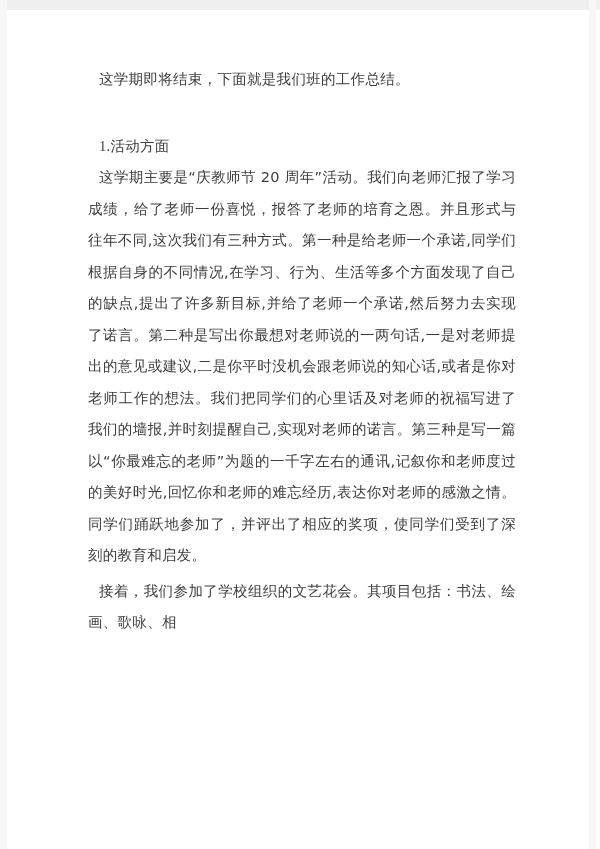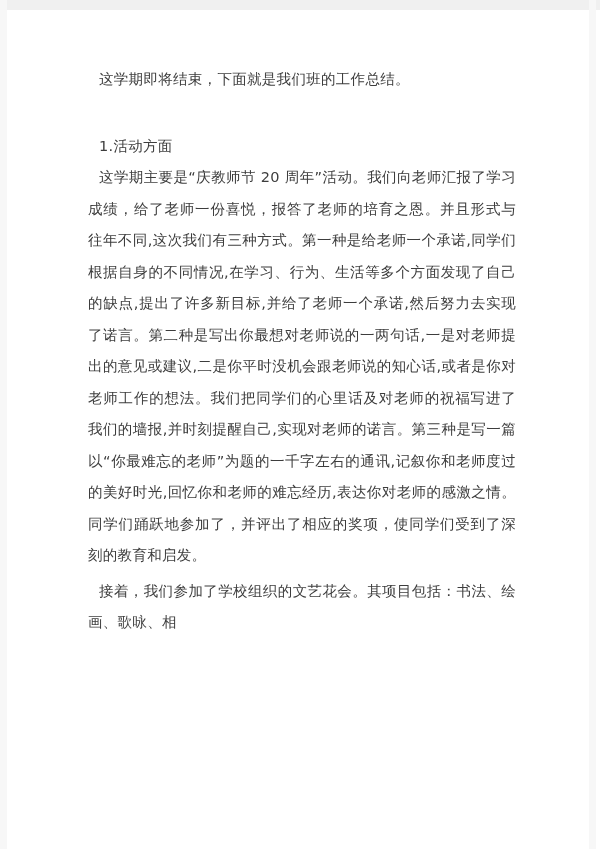--- a/index.html
+++ b/index.html
@@ -63,20 +63,21 @@
     margin: 0 0 4px 0;
     text-indent: 11px;
     word-break: break-all;
   }
   .doc-content p.intro {
     margin-bottom: 35px;
   }
   .doc-content p.heading {
     margin-bottom: 0;
     font-weight: normal;
+    font-family: Liberation Serif, serif;
   }
 </style>
 </head>
 <body>
 
 <div class="page">
   <div class="frame-top"></div>
   <div class="frame-left"></div>
   <div class="frame-right"></div>
 

